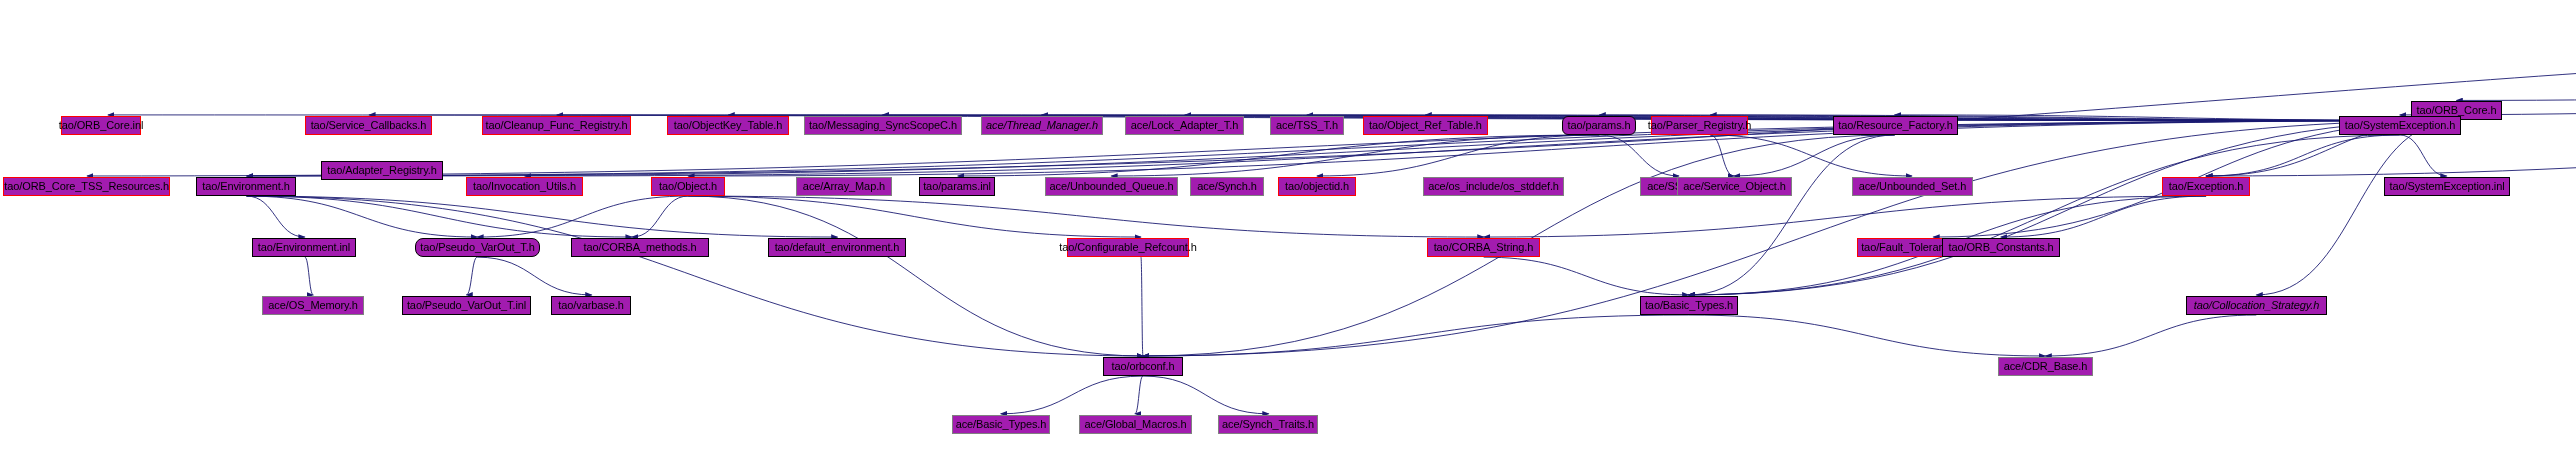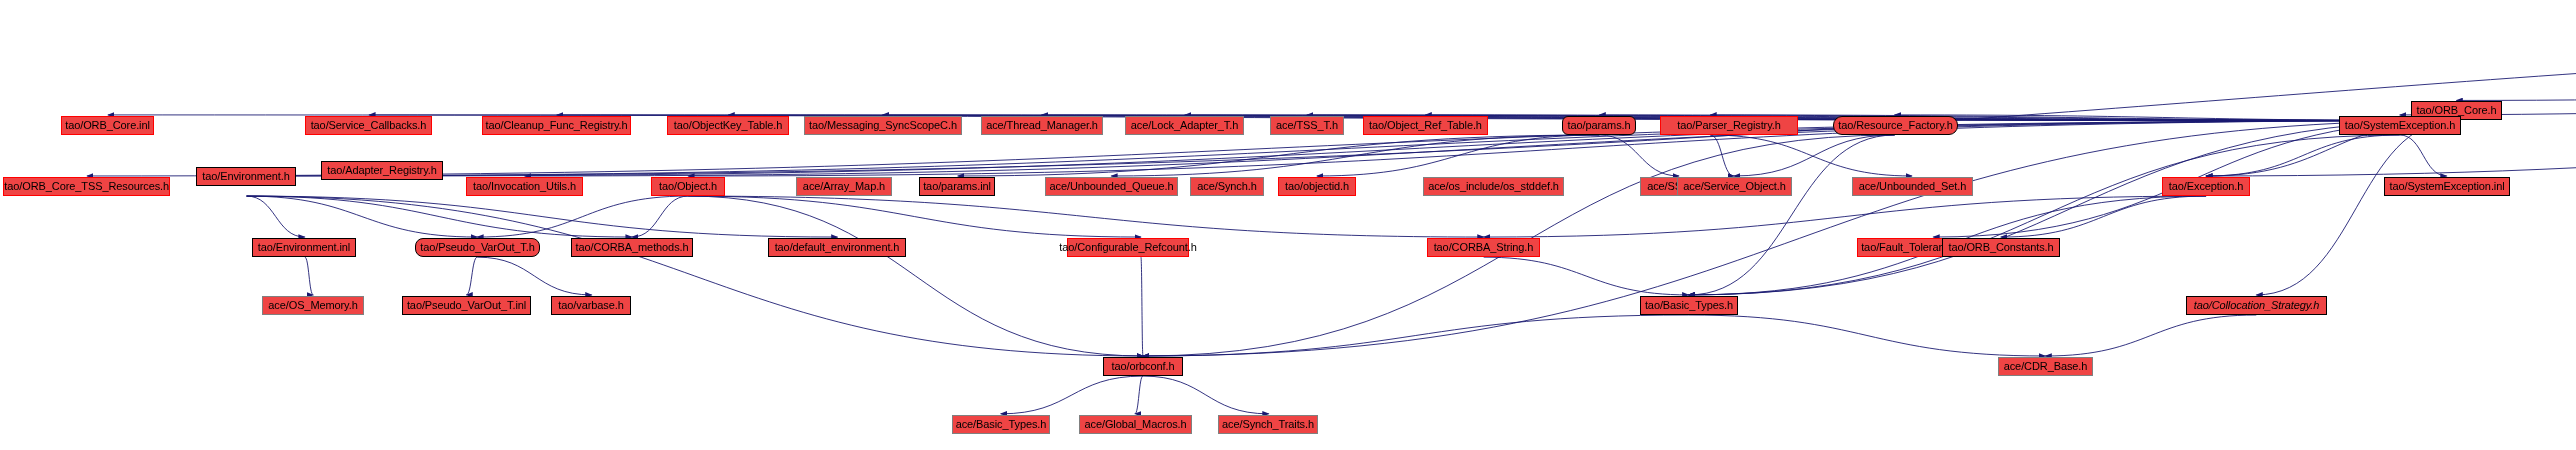--- a/index.html
+++ b/index.html
@@ -22,21 +22,21 @@
     height: 450px;
     pointer-events: none;
   }
   .node {
     position: absolute;
     box-sizing: border-box;
     display: flex;
     align-items: center;
     justify-content: center;
     height: 19.3px;
-    background: #ef4444;
+    background: #a21caf;
     border: 0.8px solid #808080;
     font-size: 11px;
     line-height: 1;
     color: #000000;
     white-space: nowrap;
     padding: 0 4.8px;
     letter-spacing: -0.1px;
   }
   .node.red {
     border: 0.8px solid #ff0000;
@@ -118,63 +118,63 @@
         <path d="M 1419.5 320 C 1420.75 320, 1420.75 443, 1422 443" marker-end="url(#arrow)"></path>
         <path d="M 1422 468 C 1333.5 468, 1333.5 515, 1245 515" marker-end="url(#arrow)"></path>
         <path d="M 1422 468 C 1417 468, 1417 515, 1412 515" marker-end="url(#arrow)"></path>
         <path d="M 1422 468 C 1500.25 468, 1500.25 515, 1578.5 515" marker-end="url(#arrow)"></path>
       </g>
   </svg>
   <div id="nodes">
       <div class="node black" style="left: 2411px; top: 101px; width: 91px;">
         <span>tao/ORB_Core.h</span>
       </div>
-      <div class="node red" style="left: 61px; top: 116px; width: 93px; text-align: center;">
+      <div class="node red" style="left: 61px; top: 116px; width: 80px; text-align: center;">
         <span>tao/ORB_Core.inl</span>
       </div>
       <div class="node red" style="left: 305px; top: 116px; width: 127px;">
         <span>tao/Service_Callbacks.h</span>
       </div>
       <div class="node red" style="left: 482px; top: 116px; width: 149px;">
         <span>tao/Cleanup_Func_Registry.h</span>
       </div>
       <div class="node red" style="left: 667px; top: 116px; width: 122px;">
         <span>tao/ObjectKey_Table.h</span>
       </div>
       <div class="node" style="left: 804px; top: 116px; width: 158px;">
         <span>tao/Messaging_SyncScopeC.h</span>
       </div>
-      <div class="node" style="left: 981px; top: 116px; width: 122px;">
+      <div class="node" style="left: 981px; top: 116px; width: 122px; font-style: italic;">
         <span>ace/Thread_Manager.h</span>
       </div>
       <div class="node" style="left: 1125px; top: 116px; width: 119px;">
         <span>ace/Lock_Adapter_T.h</span>
       </div>
       <div class="node" style="left: 1270px; top: 116px; width: 74px;">
         <span>ace/TSS_T.h</span>
       </div>
       <div class="node red" style="left: 1363px; top: 116px; width: 125px;">
         <span>tao/Object_Ref_Table.h</span>
       </div>
       <div class="node black" style="left: 1562px; top: 116px; width: 74px; border-radius: 6px;">
         <span>tao/params.h</span>
       </div>
-      <div class="node red" style="left: 1651px; top: 116px; width: 138px; margin-left: 9px;">
+      <div class="node red" style="left: 1651px; top: 116px; width: 97px;">
         <span>tao/Parser_Registry.h</span>
       </div>
-      <div class="node black" style="left: 1833px; top: 116px; width: 125px; border-radius: 9px;">
+      <div class="node black" style="left: 1833px; top: 116px; width: 125px;">
         <span>tao/Resource_Factory.h</span>
       </div>
       <div class="node black" style="left: 2339px; top: 116px; width: 122px;">
         <span>tao/SystemException.h</span>
       </div>
       <div class="node red" style="left: 3.2px; top: 177px; width: 167px;">
         <span>tao/ORB_Core_TSS_Resources.h</span>
       </div>
-      <div class="node black" style="left: 196px; top: 167px; width: 100px;">
+      <div class="node black" style="left: 196px; top: 177px; width: 100px;">
         <span>tao/Environment.h</span>
       </div>
       <div class="node black" style="left: 321px; top: 161px; width: 122px;">
         <span>tao/Adapter_Registry.h</span>
       </div>
       <div class="node red" style="left: 466px; top: 177px; width: 117px;">
         <span>tao/Invocation_Utils.h</span>
       </div>
       <div class="node red" style="left: 651px; top: 177px; width: 74px;">
         <span>tao/Object.h</span>
@@ -211,21 +211,21 @@
       </div>
       <div class="node black" style="left: 2384px; top: 177px; width: 126px;">
         <span>tao/SystemException.inl</span>
       </div>
       <div class="node black" style="left: 252px; top: 238px; width: 104px; text-align: center;">
         <span>tao/Environment.inl</span>
       </div>
       <div class="node black" style="left: 415px; top: 238px; width: 125px; border-radius: 8px;">
         <span>tao/Pseudo_VarOut_T.h</span>
       </div>
-      <div class="node black" style="left: 571px; top: 238px; width: 122px;">
+      <div class="node black" style="left: 571px; top: 238px; width: 138px;">
         <span>tao/CORBA_methods.h</span>
       </div>
       <div class="node black" style="left: 768px; top: 238px; width: 138px;">
         <span>tao/default_environment.h</span>
       </div>
       <div class="node red" style="left: 1067px; top: 238px; width: 122px;">
         <span>tao/Configurable_Refcount.h</span>
       </div>
       <div class="node red" style="left: 1427px; top: 238px; width: 113px;">
         <span>tao/CORBA_String.h</span>

